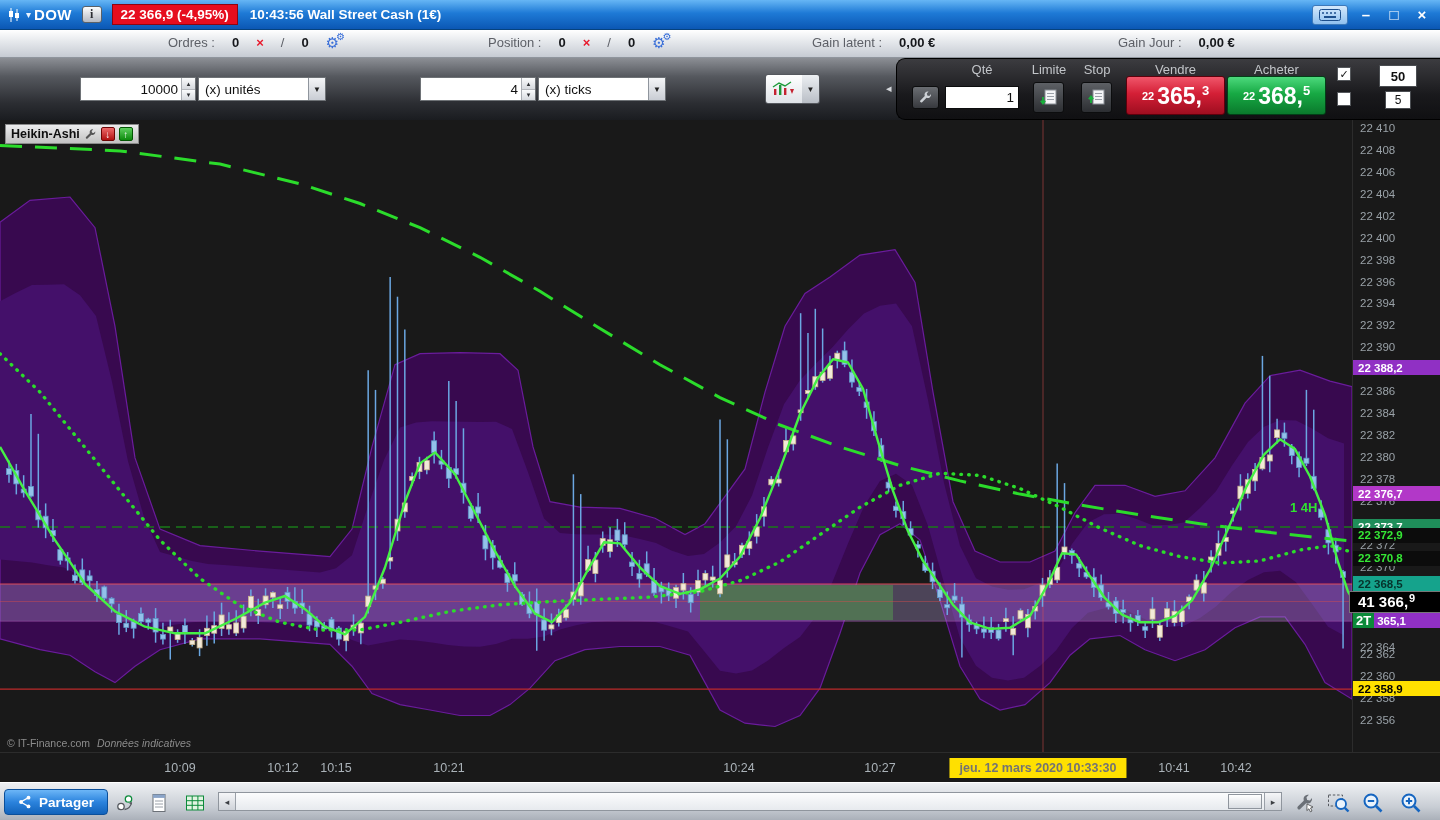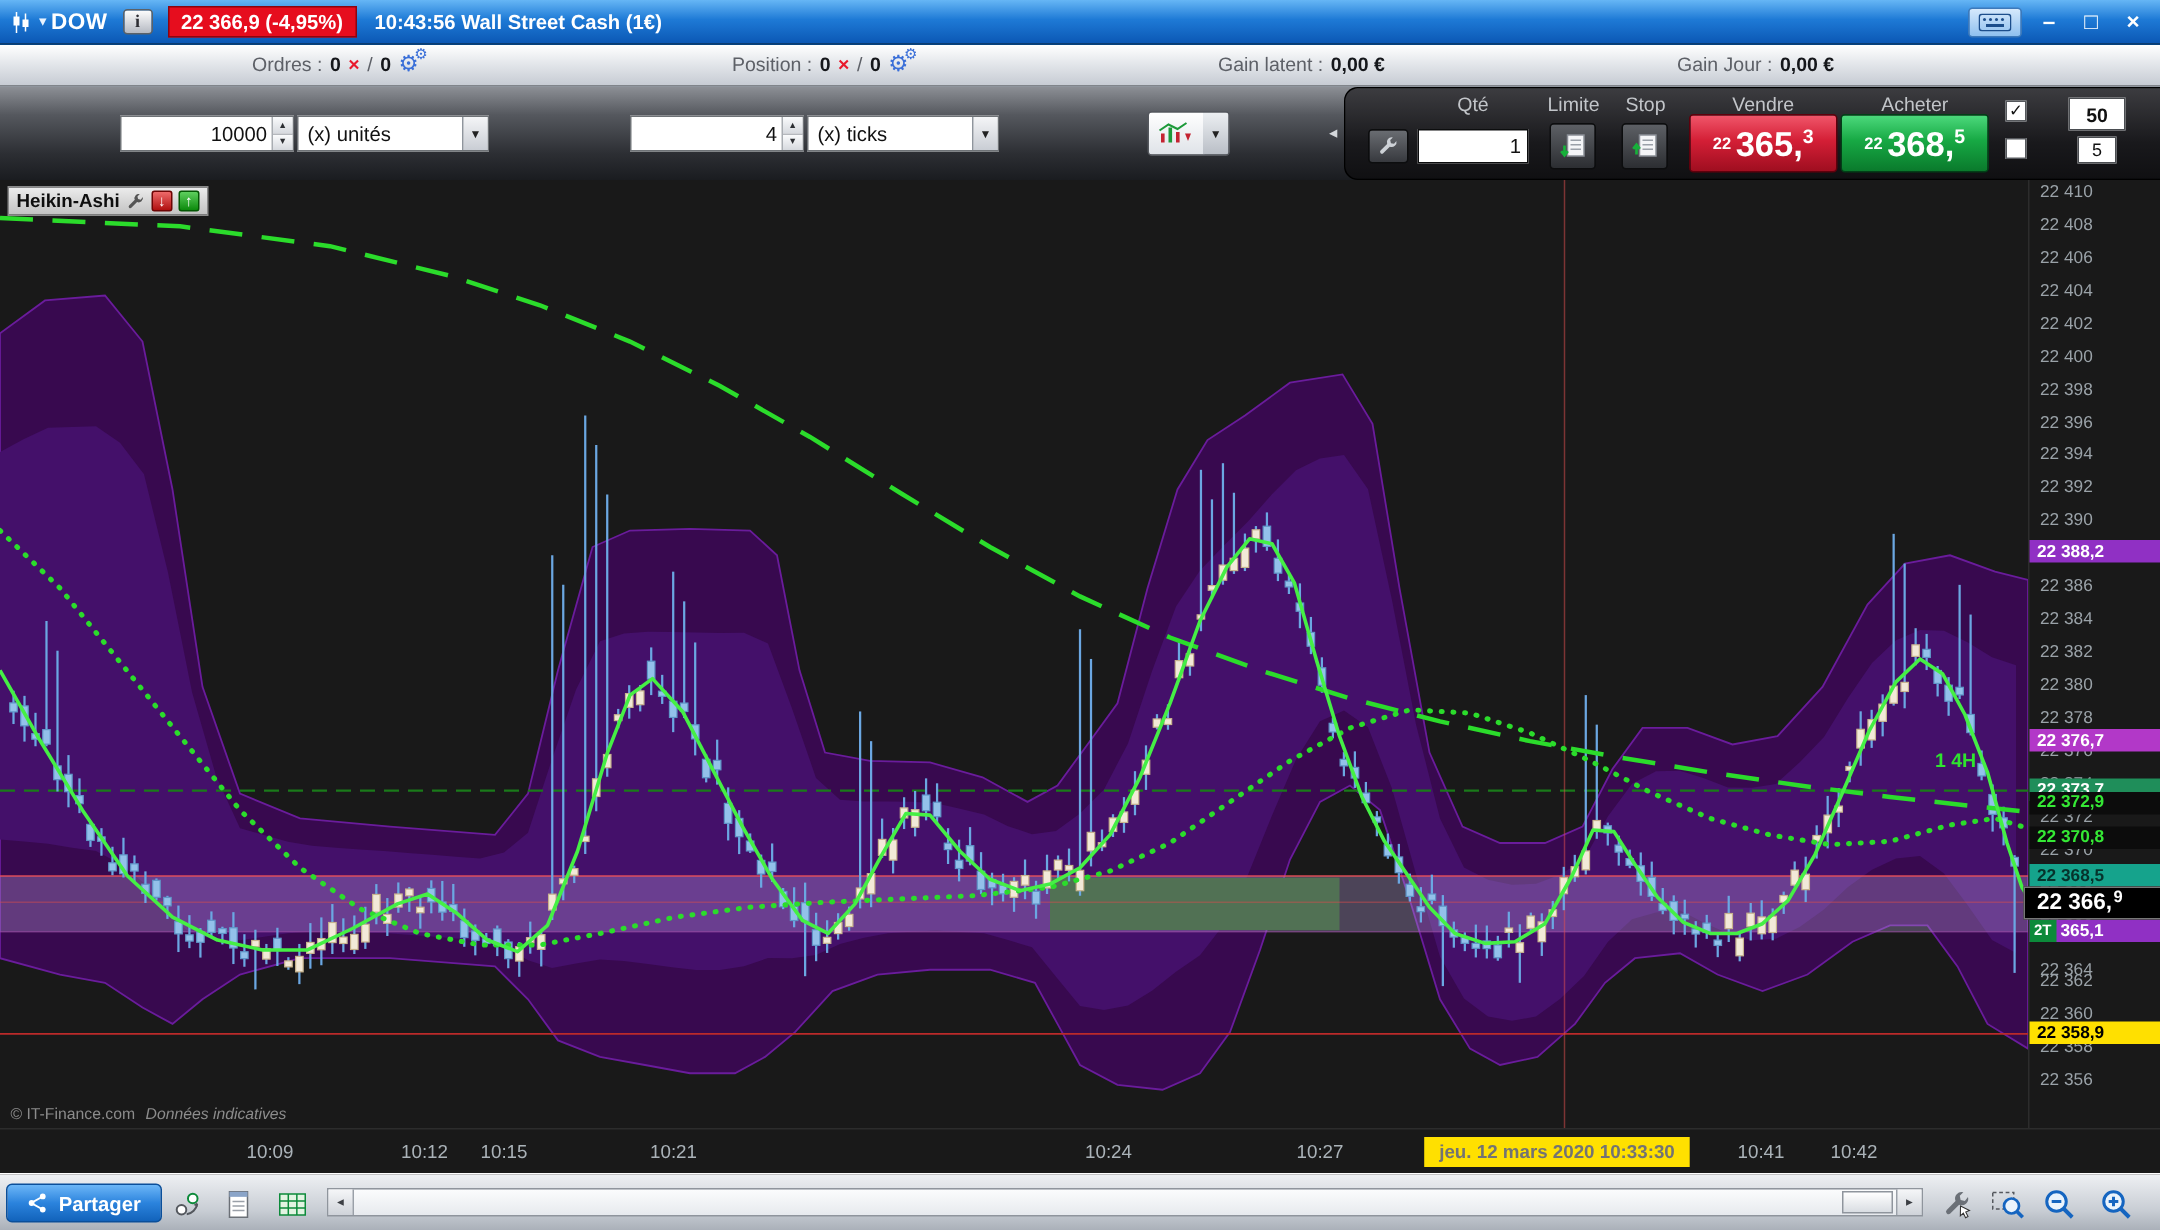--- a/index.html
+++ b/index.html
@@ -27,21 +27,21 @@
   .tb-session{font-weight:bold;font-size:13.5px;}
   .tb-right{margin-left:auto;display:flex;align-items:center;gap:8px;margin-right:8px;}
   .tb-kb{width:36px;height:20px;background:linear-gradient(#d5e9fc,#8fc0ef);
     border:1px solid #3d79ba;border-radius:3px;display:flex;align-items:center;justify-content:center;}
   .tb-win{width:20px;text-align:center;font-size:15px;font-weight:bold;line-height:20px;}
 
   
   .infobar{position:absolute;top:30px;left:0;width:1440px;height:28px;
     background:linear-gradient(#ffffff,#e4e7eb 45%,#c6cbd3);
     border-bottom:1px solid #8f959d;font-size:13px;color:#5d6067;}
-  .ig{position:absolute;top:5px;display:flex;align-items:center;gap:5px;white-space:nowrap;}
+  .ig{position:absolute;top:5px;display:flex;align-items:center;gap:17px;white-space:nowrap;}
   .ig .val{color:#15171b;font-weight:bold;}
   .x-ico{color:#e8192c;font-weight:bold;font-size:13px;line-height:1;}
   .gear-ico{color:#3a6fd8;font-size:15px;line-height:1;position:relative;}
   .gear-ico .g2{font-size:10px;position:absolute;right:-6px;top:-3px;}
 
   
   .toolbar{position:absolute;top:58px;left:0;width:1440px;height:62px;
     background:linear-gradient(#8c8f95,#55585e 30%,#2c2e33 72%,#1a1c20);}
   .spin-input{position:absolute;top:19px;height:24px;background:#fff;border:1px solid #6e7276;display:flex;}
   .spin-input input{flex:1;min-width:0;border:0;outline:0;background:transparent;
@@ -102,21 +102,21 @@
   .ha-box{width:14px;height:14px;color:#fff;font-size:10px;font-weight:bold;
     display:flex;align-items:center;justify-content:center;border-radius:2px;}
   .ha-box.dn{background:linear-gradient(#ee6a6a,#b01010);border:1px solid #6e0404;}
   .ha-box.up{background:linear-gradient(#5ecf5e,#0c8a0c);border:1px solid #035703;}
   .copyright{position:absolute;left:7px;top:617px;font-size:10.5px;color:#8c8c8c;white-space:nowrap;}
   .copyright .ital{font-style:italic;margin-left:7px;}
   .price-axis{position:absolute;left:1352px;top:0;width:88px;height:632px;background:#191919;border-left:1px solid #2c2c2c;}
   .pa-label{position:absolute;left:7px;color:#9aa2a8;font-size:11.5px;white-space:nowrap;}
   .tag{position:absolute;left:0;width:88px;height:15px;display:flex;align-items:center;
     padding-left:5px;font-size:11.5px;font-weight:bold;white-space:nowrap;overflow:hidden;}
-  .tag .tag-pre{height:15px;display:flex;align-items:center;padding:0 3px;margin:0 3px 0 -5px;color:#fff;font-size:10px;}
+  .tag .tag-pre{height:15px;display:flex;align-items:center;padding:0 3px;margin:0 3px 0 -5px;color:#fff;font-size:13px;}
   .tag.big{left:-4px;width:92px;height:22px;font-size:15px;border:1px solid #777;padding-left:8px;}
   .tag.big .sup{font-size:11px;margin-top:-7px;margin-left:1px;}
 
   .time-axis{position:absolute;top:752px;left:0;width:1440px;height:30px;background:#191919;border-top:1px solid #2c2c2c;}
   .ta-label{position:absolute;top:8px;color:#aab2b8;font-size:12.5px;transform:translateX(-50%);white-space:nowrap;}
   .date-tag{position:absolute;top:5px;transform:translateX(-50%);background:#ffe000;color:#737373;
     font-weight:bold;font-size:12.5px;padding:3px 10px;white-space:nowrap;}
 
   
   .bottombar{position:absolute;top:782px;left:0;width:1440px;height:38px;
@@ -729,21 +729,21 @@
         <span>22 368,5</span>
       </div>
       <div class="tag" style="top: 493.2px; background: rgb(144, 48, 196); color: rgb(255, 255, 255);">
         <span class="tag-pre" style="background: rgb(12, 138, 58);">2T</span>
         <span>365,1</span>
       </div>
       <div class="tag" style="top: 561.2px; background: rgb(255, 224, 0); color: rgb(0, 0, 0);">
         <span>22 358,9</span>
       </div>
       <div class="tag big" style="top: 470.5px; background: rgb(0, 0, 0); color: rgb(255, 255, 255);">
-        <span>22 366,</span>
+        <span>41 366,</span>
         <span class="sup">9</span>
       </div>
     </div>
 </div>
 
 <div class="time-axis" id="time-axis">
     <div class="ta-label" style="left: 180px;">10:09</div>
     <div class="ta-label" style="left: 283px;">10:12</div>
     <div class="ta-label" style="left: 336px;">10:15</div>
     <div class="ta-label" style="left: 449px;">10:21</div>

